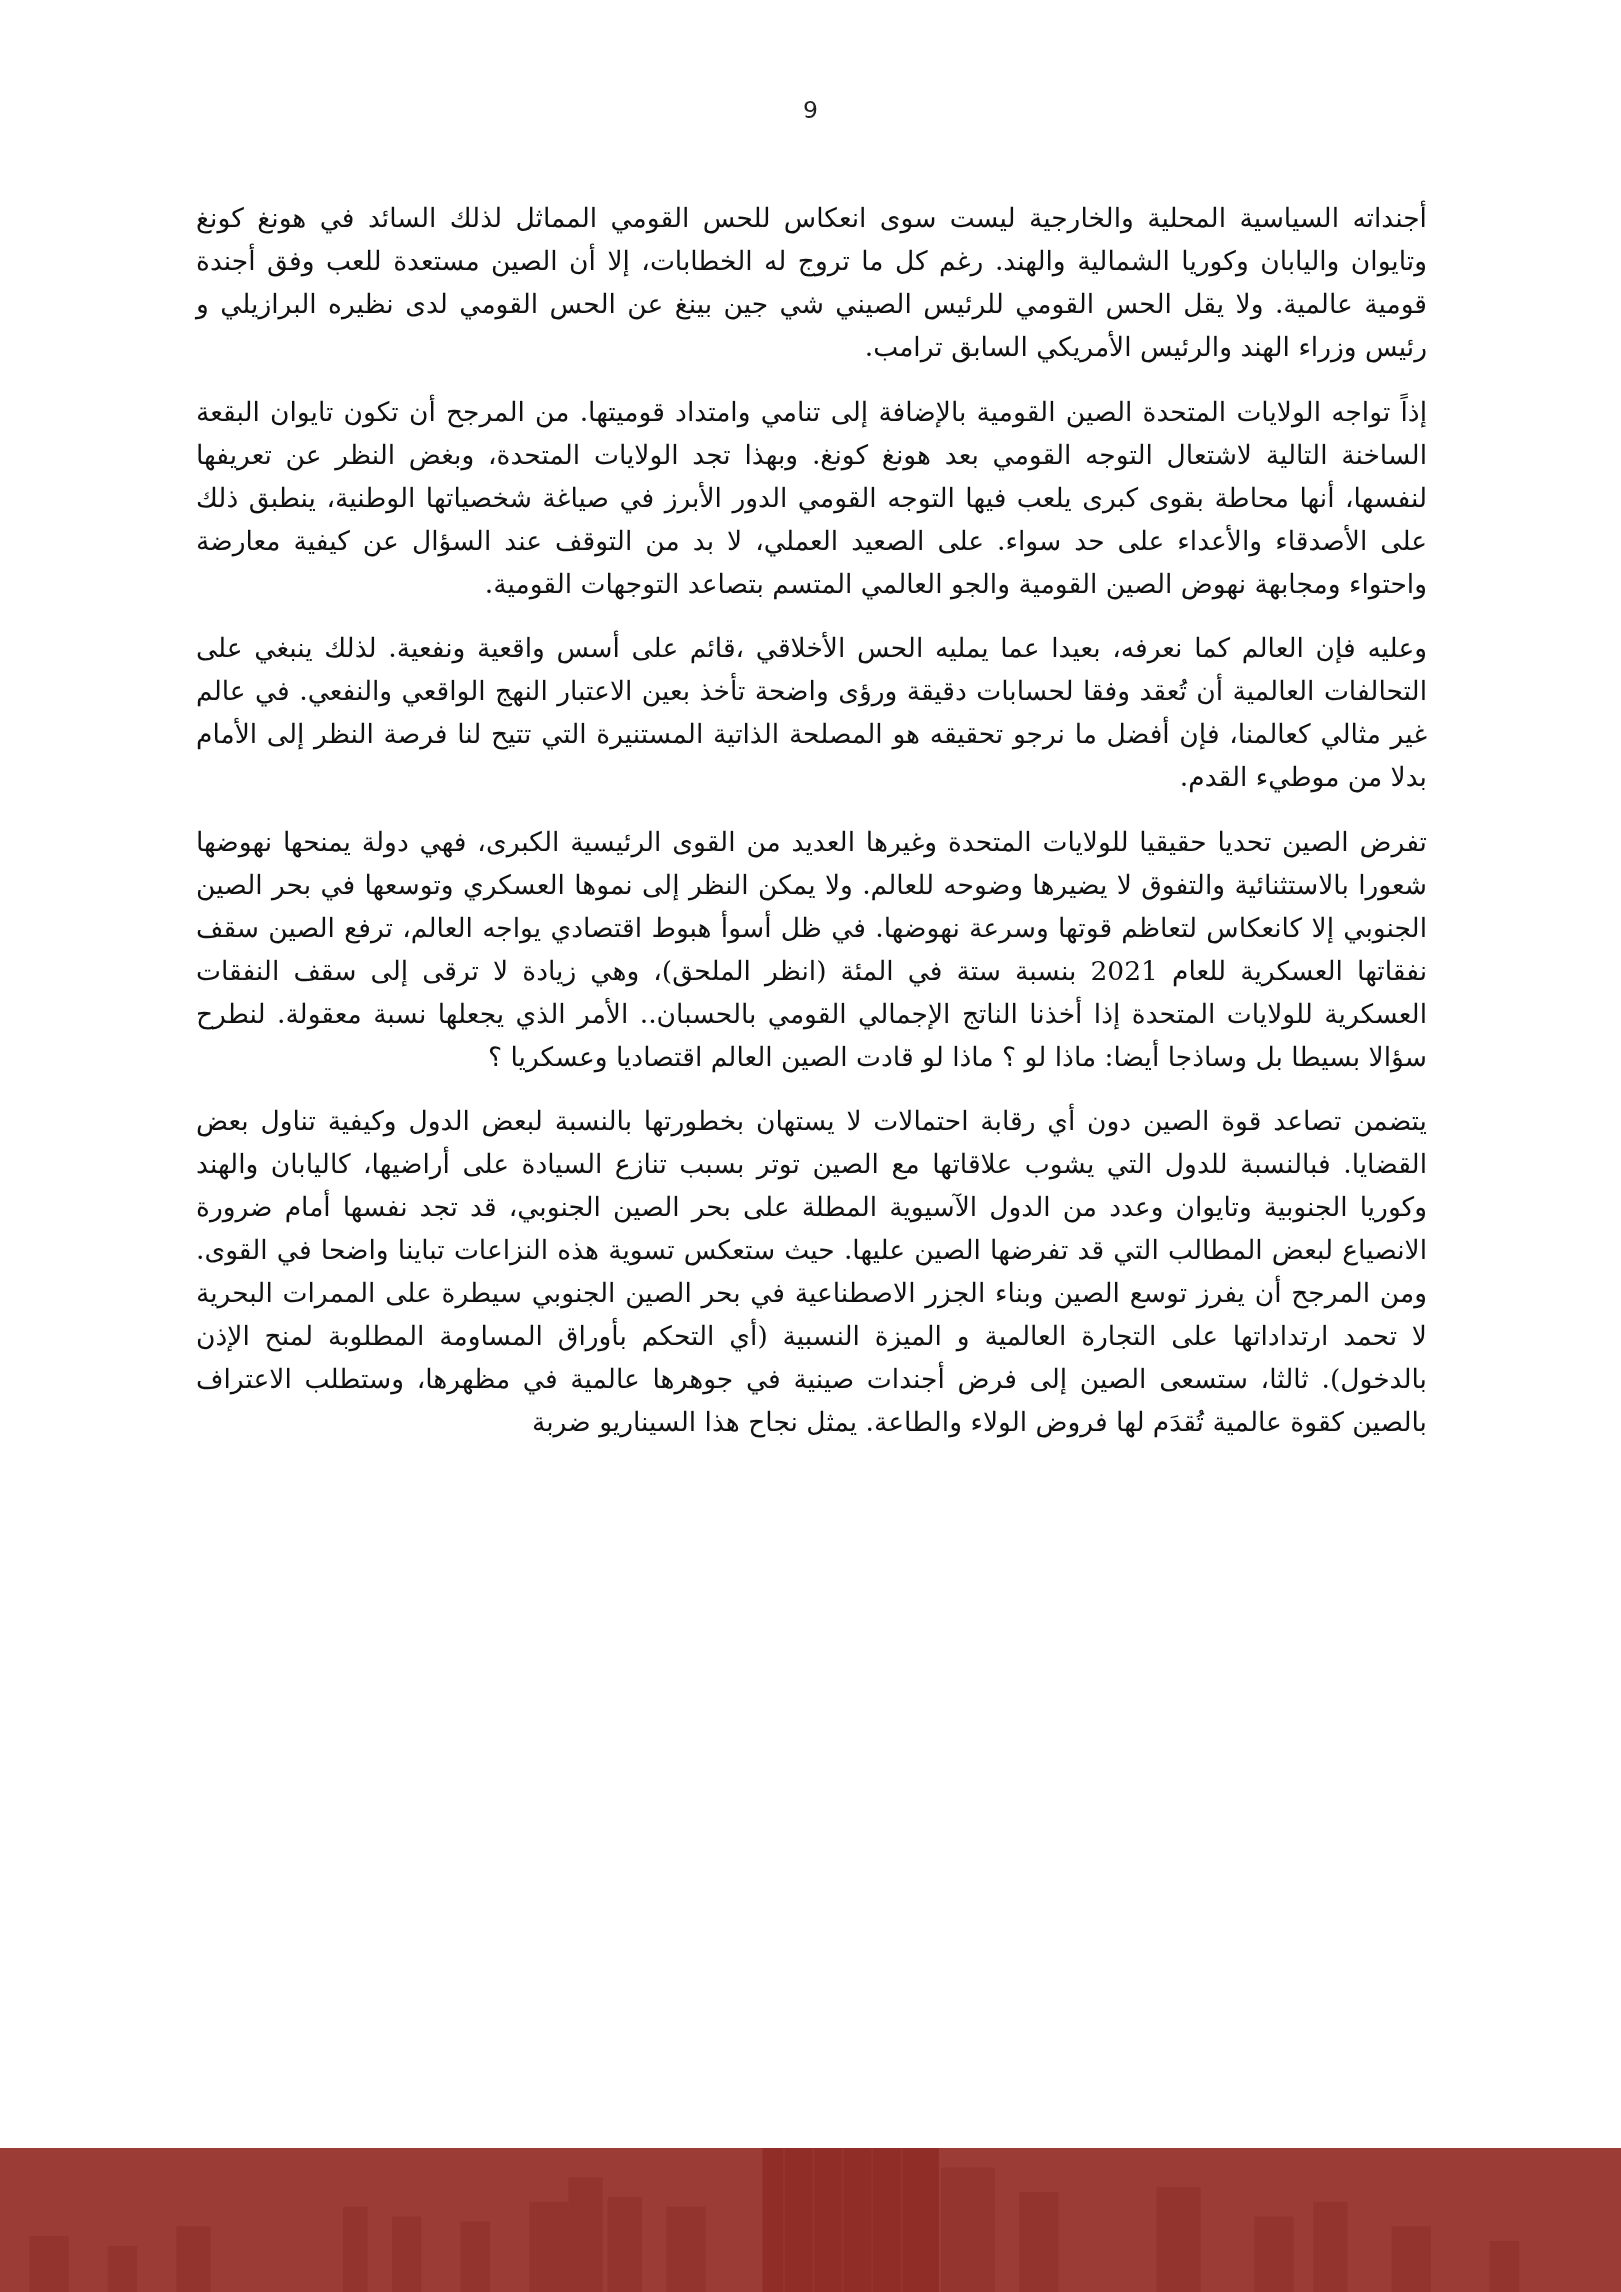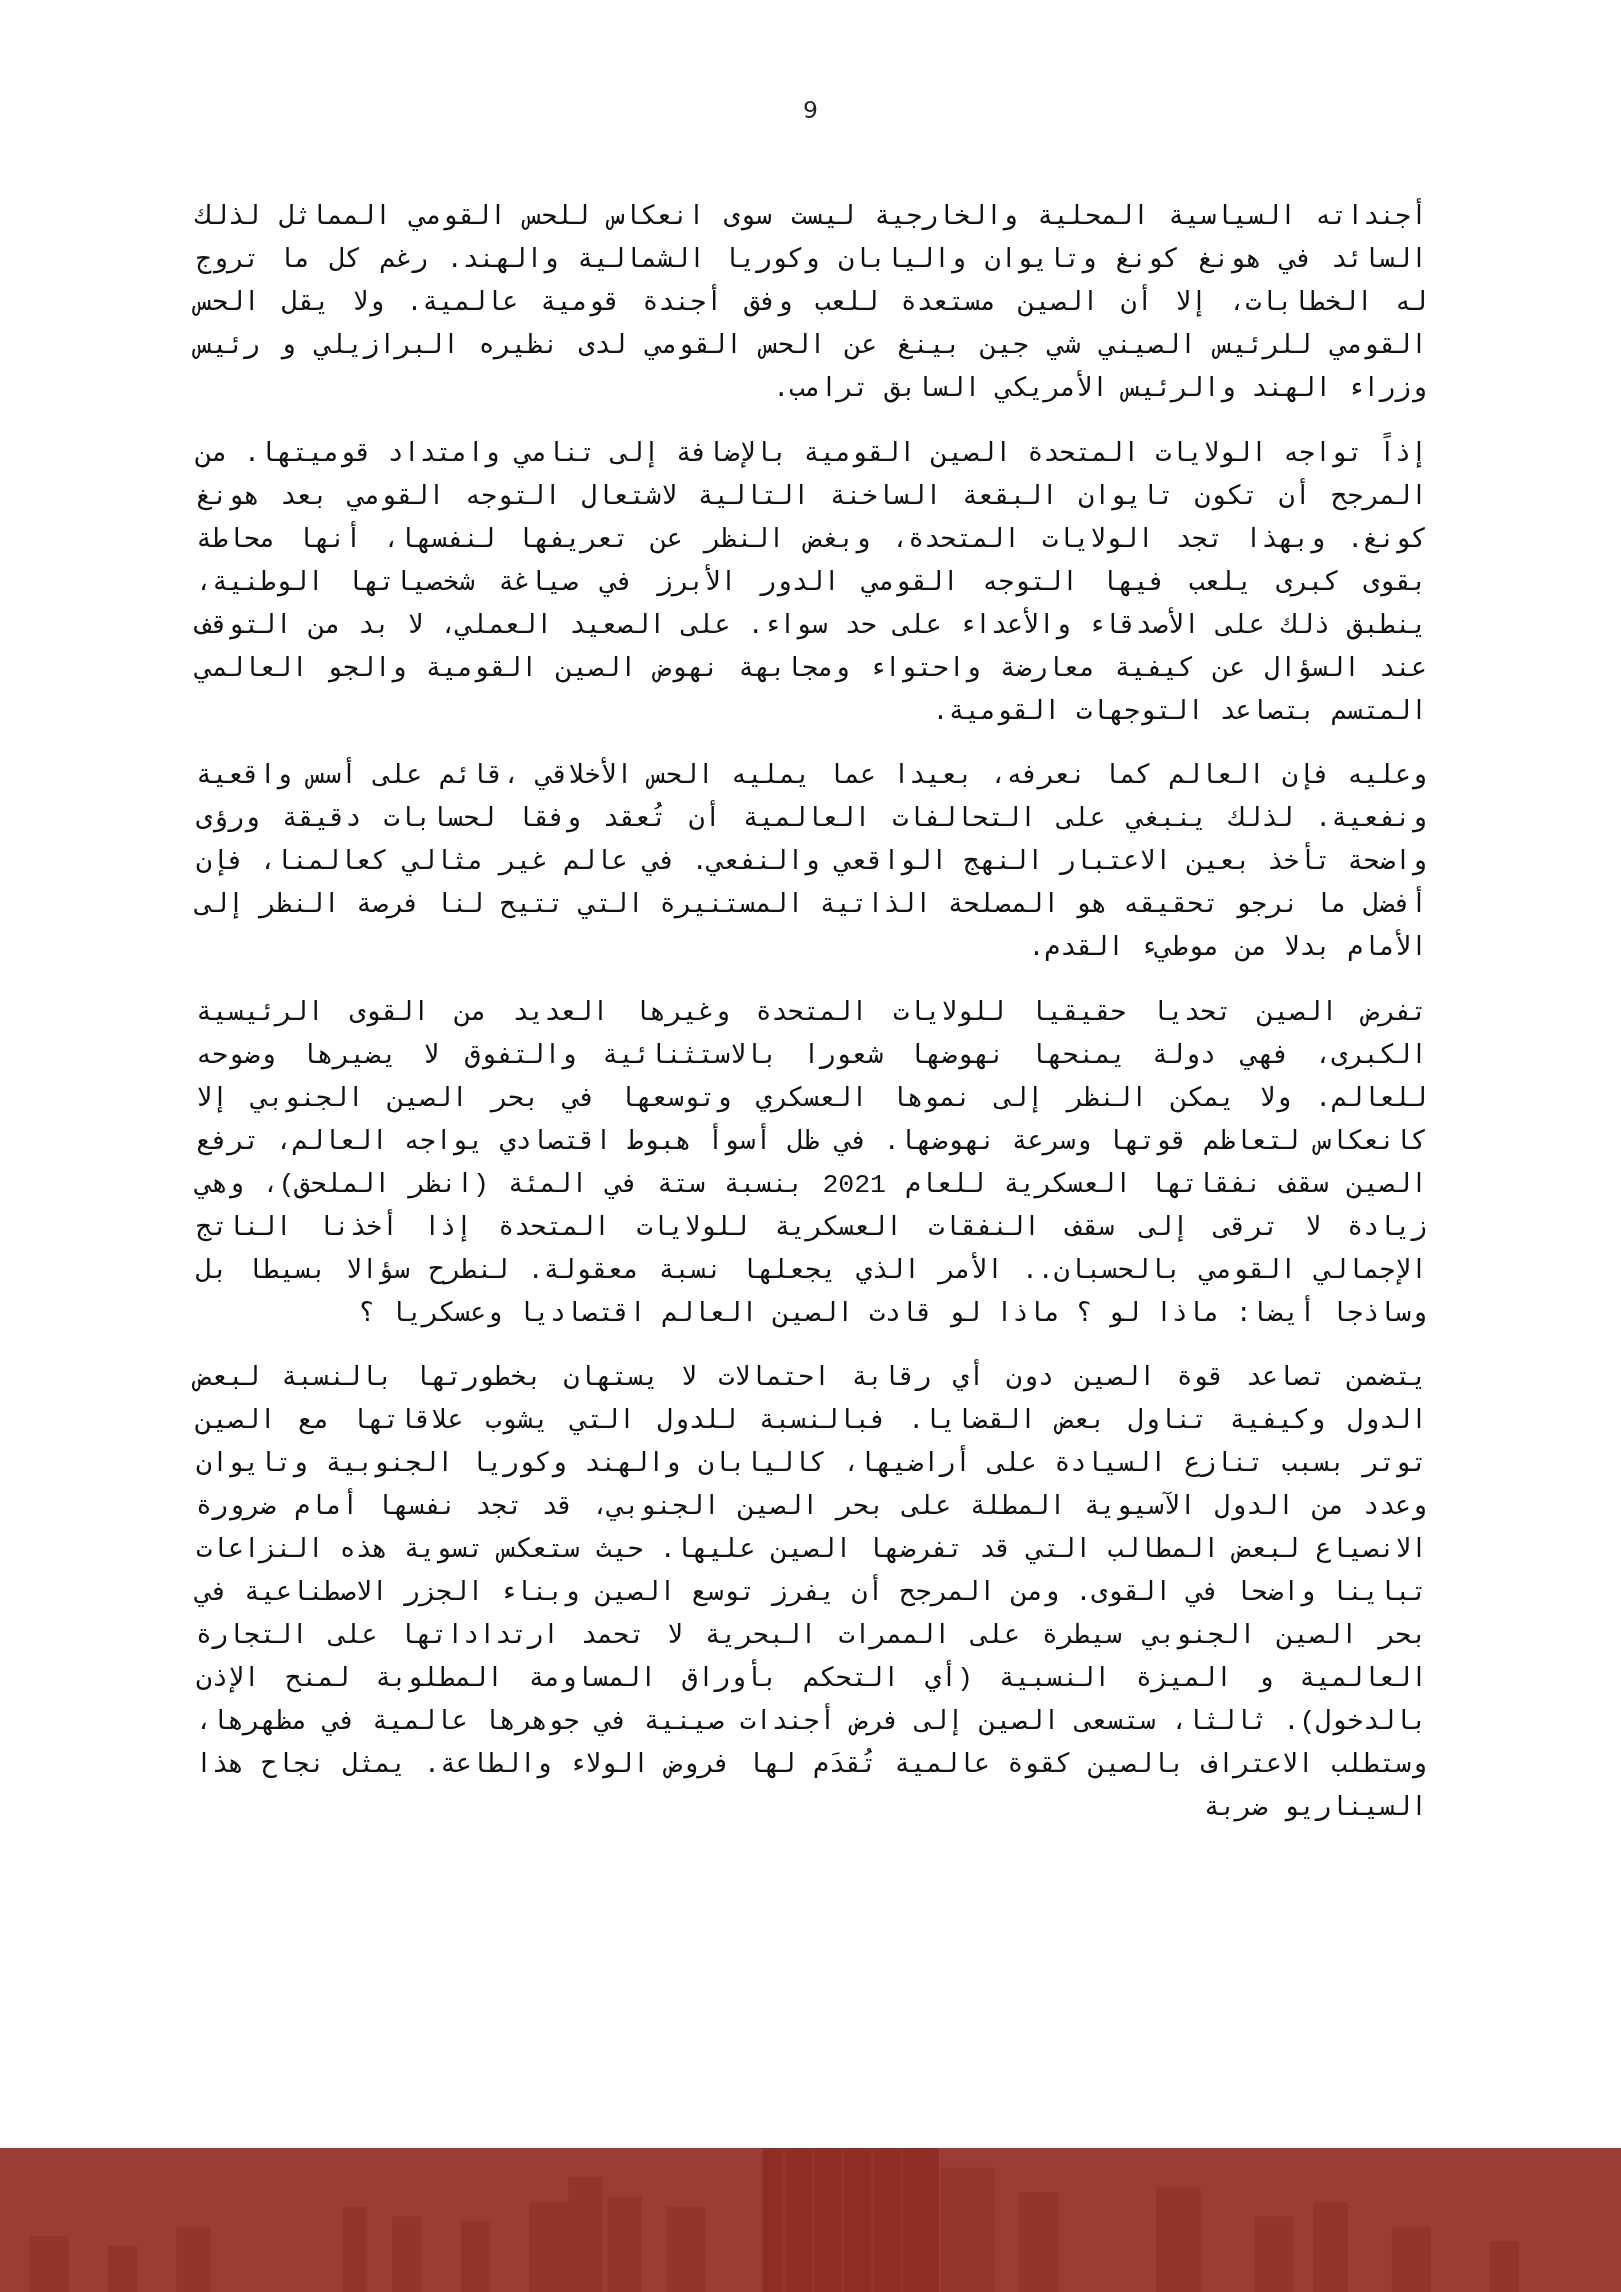--- a/index.html
+++ b/index.html
@@ -31,21 +31,20 @@
       left: 196px;
       width: 1231px;
       direction: rtl;
     }
     .para {
       margin: 0 0 21.6px 0;
       font-size: 26.5px;
       line-height: 43px;
       text-align: justify;
       text-align-last: right;
-      font-family: Liberation Mono, monospace;
     }
     .footer-band {
       position: absolute;
       left: 0;
       top: 2148px;
       width: 1621px;
       height: 145px;
       background: #9c3c36;
       overflow: hidden;
     }

